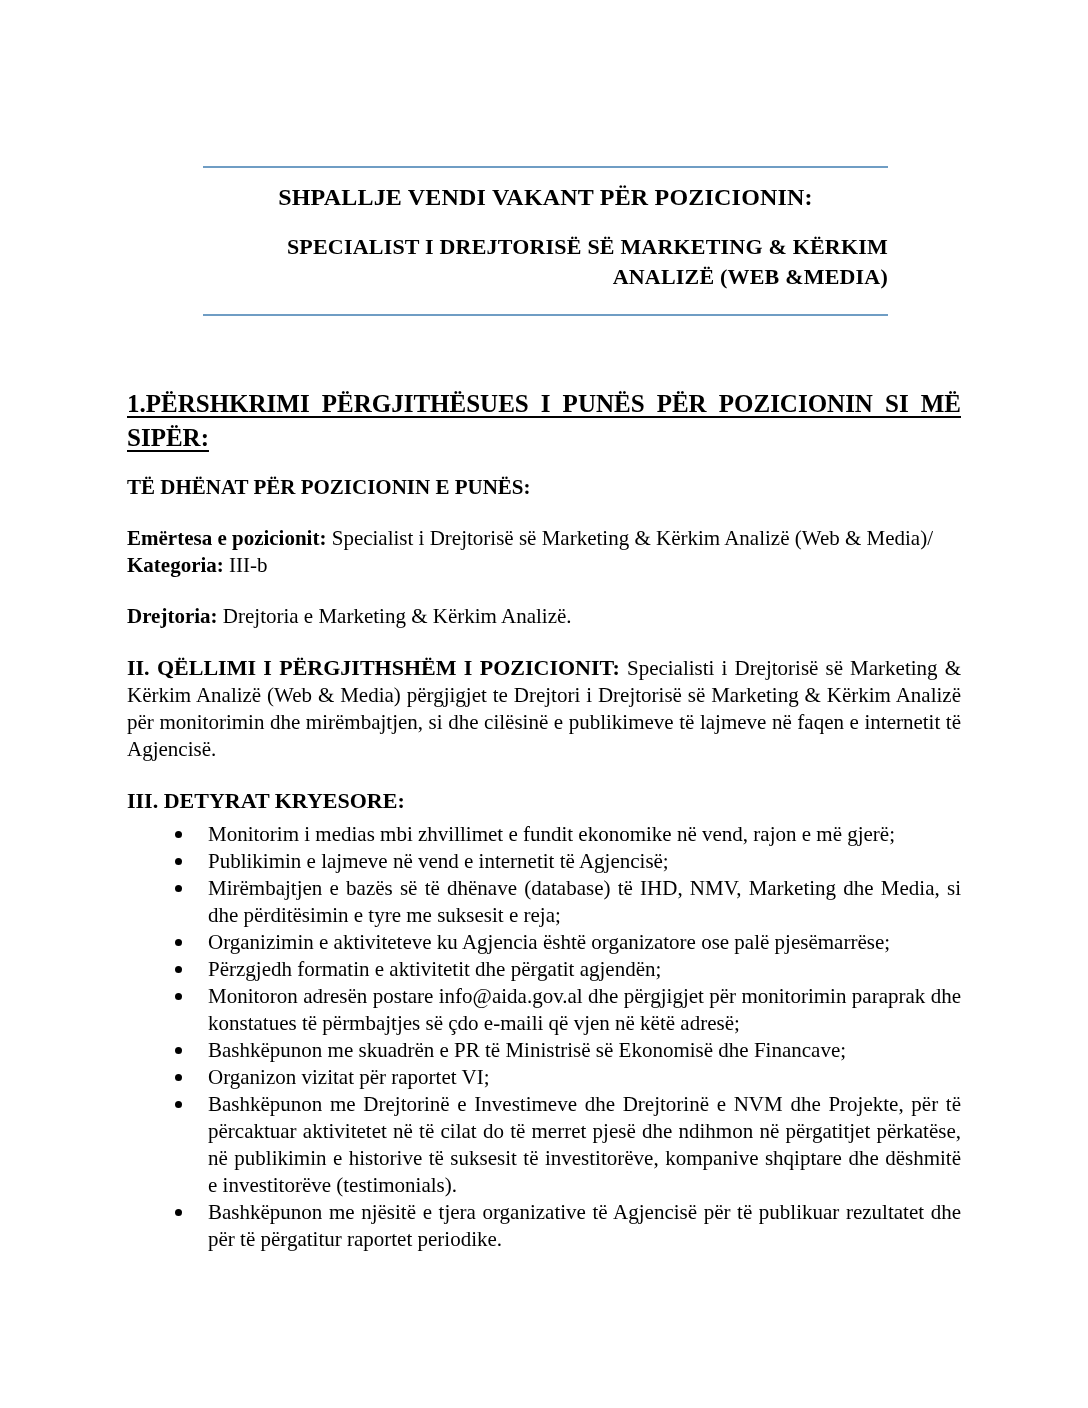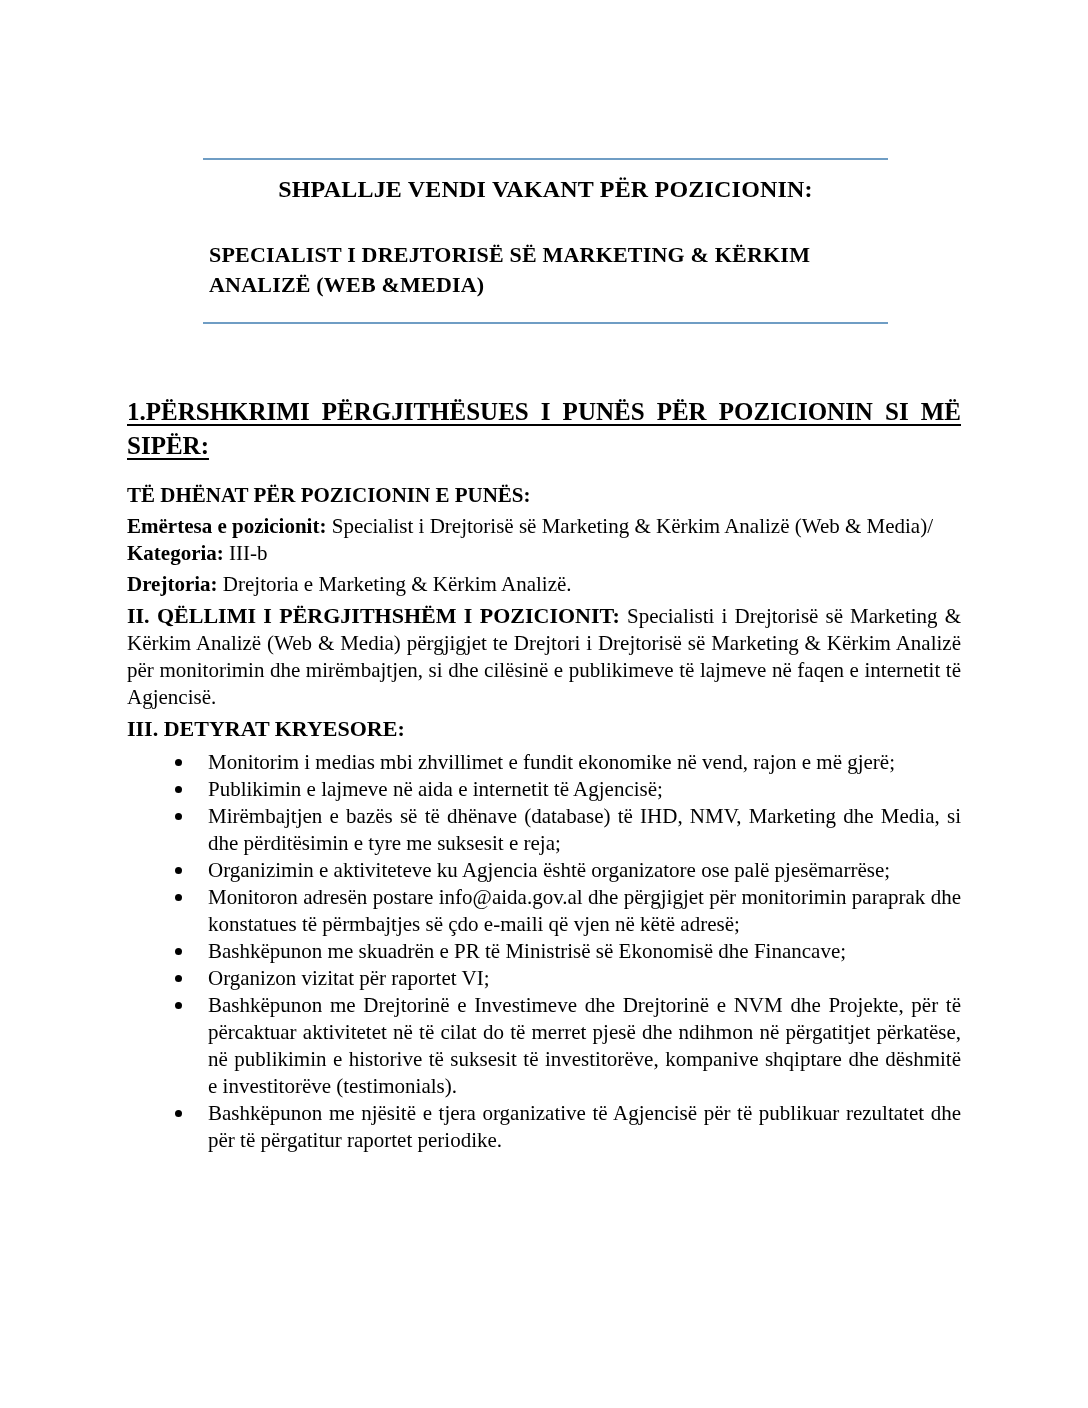--- a/index.html
+++ b/index.html
@@ -6,46 +6,46 @@
   html, body { background: #ffffff; }
   body {
     width: 1088px;
     height: 1408px;
     font-family: "Liberation Serif", "DejaVu Serif", serif;
     color: #000000;
     position: relative;
     overflow: hidden;
   }
   .page {
-    padding: 0 127px;
+    padding: 8px 127px;
   }
 
   
   .header-box {
     margin-top: 158px;
     margin-left: 76px;   
     width: 685px;
     border-top: 2px solid #6f9dc4;
     border-bottom: 2px solid #6f9dc4;
     padding: 14px 0 22px 0;
   }
   .doc-title {
     text-align: center;
     font-weight: bold;
     font-size: 24px;
     line-height: 30px;
     letter-spacing: 0.2px;
   }
   .doc-subtitle {
-    margin-top: 36px;
+    margin-top: 20px;
     padding-left: 6px;
     font-weight: bold;
     font-size: 22px;
     line-height: 30px;
-    text-align: left;
+    text-align: right;
     letter-spacing: 0.2px;
   }
 
   
   .h1 {
     margin-top: 71px;
     font-weight: bold;
     font-size: 25px;
     line-height: 34px;
     text-decoration: underline;
@@ -53,21 +53,21 @@
     text-underline-offset: 4px;
     text-align: justify;
   }
   .subhead {
     margin-top: 19px;
     font-weight: bold;
     font-size: 21px;
     line-height: 27px;
   }
   p.body-line {
-    margin-top: 4px;
+    margin-top: 24px;
     font-size: 21px;
     line-height: 27px;
     text-align: justify;
   }
   p.body-line b { font-weight: bold; }
   .caps-small {
     font-size: 17px;
     letter-spacing: 0.3px;
   }
 
@@ -112,23 +112,24 @@
 
   <p class="body-line"><b>Drejtoria:</b> <span>Drejtoria e Marketing &amp; Kërkim Analizë.</span></p>
 
 
   <p class="body-line"><b style="font-size:22px">II. QËLLIMI I PËRGJITHSHËM I POZICIONIT:</b> <span>Specialisti i Drejtorisë së Marketing &amp; Kërkim Analizë (Web &amp; Media) përgjigjet te Drejtori i Drejtorisë së Marketing &amp; Kërkim Analizë për monitorimin dhe mirëmbajtjen, si dhe cilësinë e publikimeve të lajmeve në faqen e internetit të Agjencisë.</span></p>
 
   <p class="body-line"><b style="font-size:22px">III. DETYRAT KRYESORE:</b></p>
 
   <ul class="tasks">
     <li>Monitorim i medias mbi zhvillimet e fundit ekonomike në vend, rajon e më gjerë;</li>
-    <li>Publikimin e lajmeve në aida e internetit të Agjencisë;</li>
+    <li>Publikimin e lajmeve në vend e internetit të Agjencisë;</li>
     <li>Mirëmbajtjen e bazës së të dhënave (database) të IHD, NMV, Marketing dhe Media, si dhe përditësimin e tyre me suksesit e reja;</li>
     <li>Organizimin e aktiviteteve ku Agjencia është organizatore ose palë pjesëmarrëse;</li>
+    <li>Përzgjedh formatin e aktivitetit dhe përgatit agjendën;</li>
     <li>Monitoron adresën postare info@aida.gov.al dhe përgjigjet për monitorimin paraprak dhe konstatues të përmbajtjes së çdo e-maili që vjen në këtë adresë;</li>
     <li>Bashkëpunon me skuadrën e PR të Ministrisë së Ekonomisë dhe Financave;</li>
     <li>Organizon vizitat për raportet VI;</li>
     <li>Bashkëpunon me Drejtorinë e Investimeve dhe Drejtorinë e NVM dhe Projekte, për të përcaktuar aktivitetet në të cilat do të merret pjesë dhe ndihmon në përgatitjet përkatëse, në publikimin e historive të suksesit të investitorëve, kompanive shqiptare dhe dëshmitë e investitorëve (testimonials).</li>
     <li>Bashkëpunon me njësitë e tjera organizative të Agjencisë për të publikuar rezultatet dhe për të përgatitur raportet periodike.</li>
   </ul>
 
 </div>
 
 </body></html>

